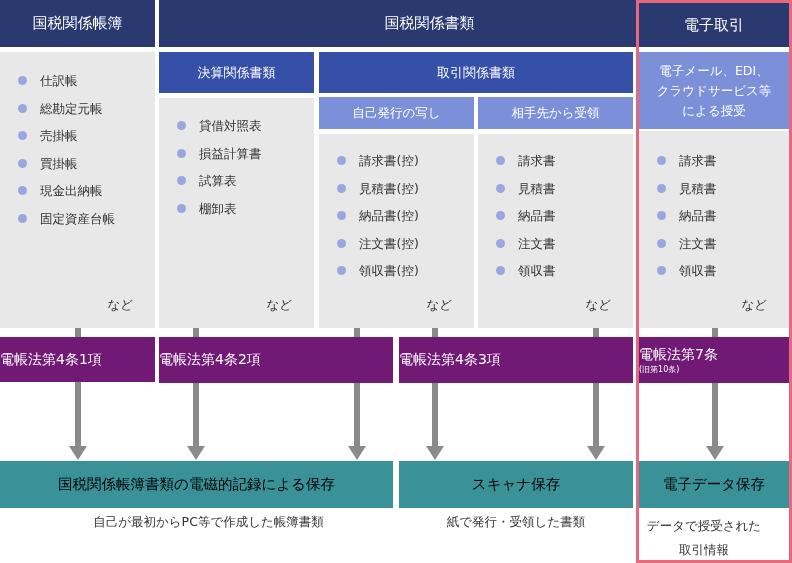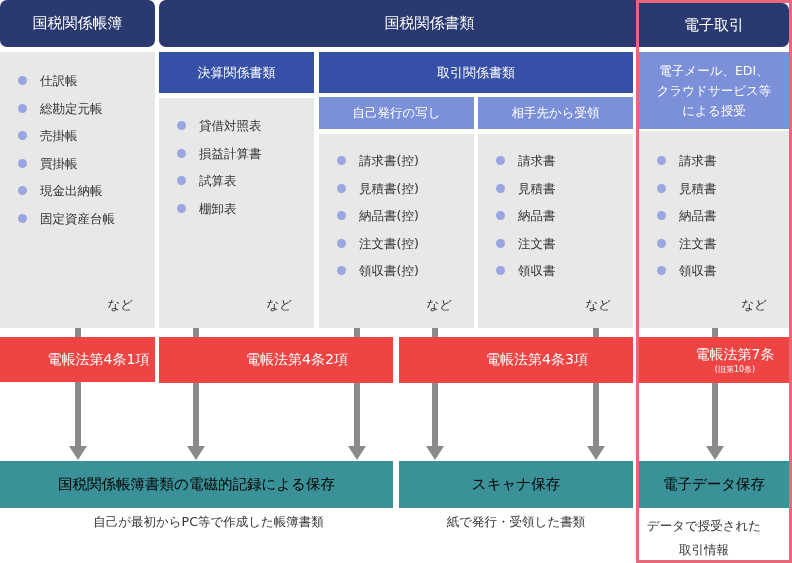--- a/index.html
+++ b/index.html
@@ -1,27 +1,27 @@
 <!DOCTYPE html>
 <html><head>
 <meta charset="utf-8">
 <style>
   * { box-sizing: border-box; margin: 0; padding: 0; }
   body { width: 792px; height: 563px; background: #ffffff; position: relative; overflow: hidden;
          font-family: "DejaVu Sans", "Liberation Sans", sans-serif; color: #333; }
   .abs { position: absolute; }
-  .hdr-dark { background: #2a3a70; color: #fff; display: flex; align-items: center; justify-content: center; font-size: 15px; border-radius: 7px; }
+  .hdr-dark { background: #2a3a70; color: #fff; display: flex; align-items: center; justify-content: center; font-size: 15px; }
   .hdr-mid { background: #3650a8; color: #fff; display: flex; align-items: center; justify-content: center; font-size: 13px; }
   .hdr-light { background: #7c90da; color: #fff; display: flex; align-items: center; justify-content: center; font-size: 12.5px; text-align: center; line-height: 20px; }
   .box { background: #e8e8e8; }
   .list { position: absolute; list-style: none; }
   .list li { position: relative; padding-left: 22px; font-size: 12.5px; height: 27.6px; line-height: 20px; color: #333; }
   .list li .dot { position: absolute; left: 0; top: 5px; width: 9px; height: 9px; border-radius: 50%; background: #9aa6e0; }
   .etc { position: absolute; right: 22px; bottom: 14px; font-size: 12.5px; color: #333; }
-  .law { background: #ef4444; color: #fff; display: flex; flex-direction: column; align-items: center; justify-content: center; font-size: 14px; padding-left: 42px; }
+  .law { background: #701a75; color: #fff; display: flex; flex-direction: column; align-items: flex-start; justify-content: center; font-size: 14px; }
   .law .sub { font-size: 8px; line-height: 10px; margin-top: 1px; }
   .teal { background: #3a9198; color: #000000; display: flex; align-items: center; justify-content: center; font-size: 14.5px; }
   .cap { font-size: 12.5px; color: #333; text-align: center; }
   .stem { position: absolute; width: 6px; background: #8a8a8a; }
   .arrowhead { position: absolute; width: 0; height: 0; border-left: 9px solid transparent; border-right: 9px solid transparent; border-top: 14px solid #8a8a8a; }
   .pink { position: absolute; left: 636px; top: 0; width: 156px; height: 563px; border: 3px solid #e6687a; pointer-events: none; }
 </style>
 </head>
 <body>
 

